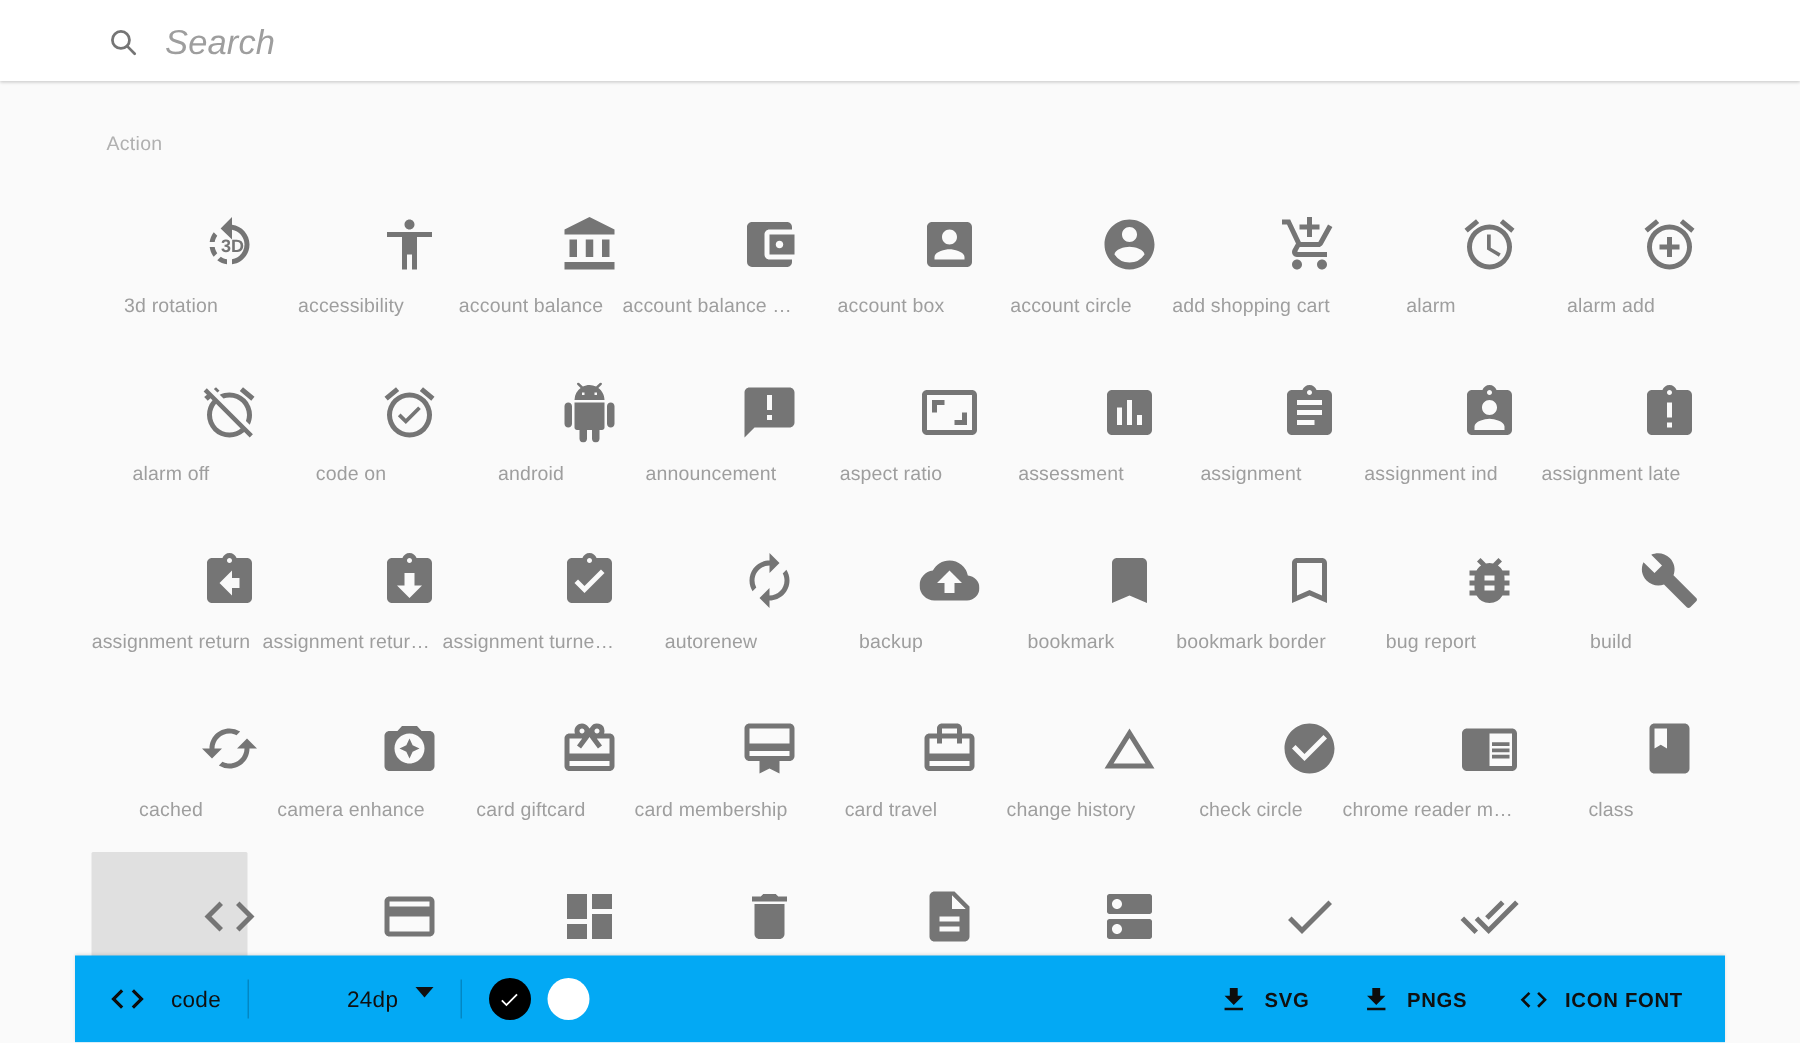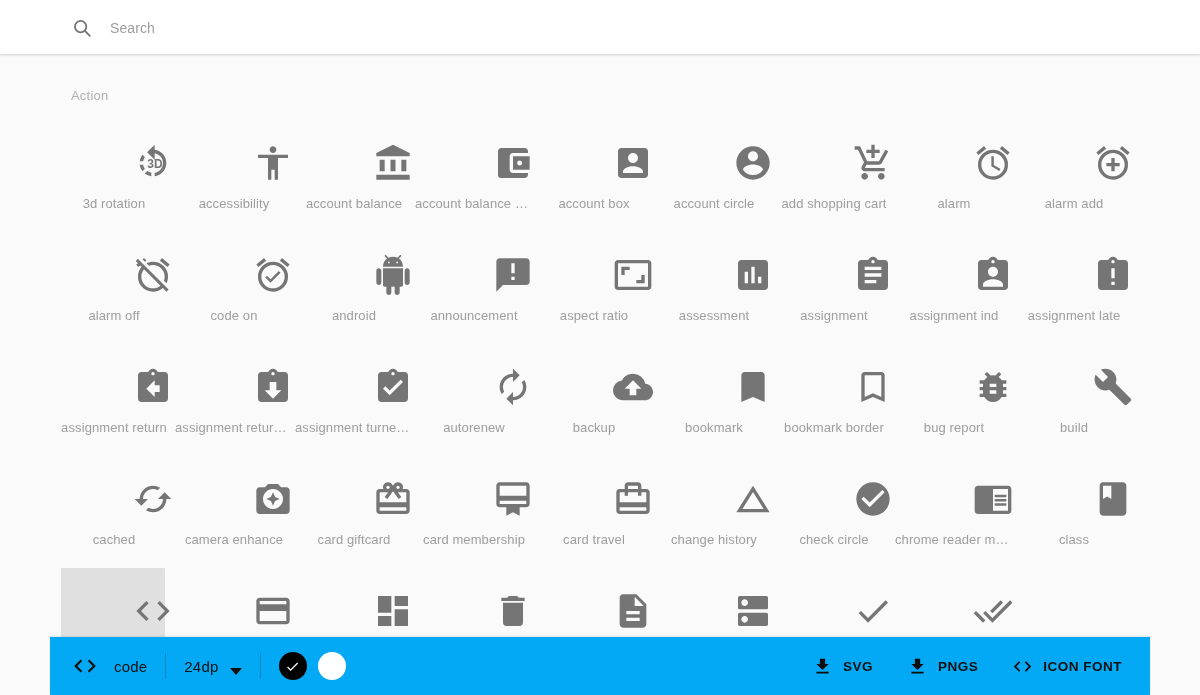--- a/index.html
+++ b/index.html
@@ -20,21 +20,21 @@
     z-index:5;
   }
   .search-icon{
     position:absolute;left:71px;top:17px;width:22px;height:22px;
     color:#757575;display:block;
   }
   .search-input{
     position:absolute;left:108px;top:11px;width:700px;height:32px;
     border:0;outline:0;background:transparent;
     font-family:"Liberation Sans","DejaVu Sans",sans-serif;
-    font-size:14px;color:#5f6368;letter-spacing:.1px;
+    font-size:23px;color:#5f6368;letter-spacing:.1px;font-style:italic;
   }
   .search-input::placeholder{color:#9e9e9e;opacity:1;}
 
   
   .content{
     position:absolute;left:0;top:67px;width:1200px;height:640px;
     background:#fafafa;overflow:hidden;
   }
   .category{
     position:absolute;left:71px;top:21px;
@@ -82,21 +82,21 @@
   .bb-right{margin-left:auto;display:flex;align-items:center;height:50px;padding-right:28px;}
   .bb-code-icon{width:26px;height:26px;color:#0d0d0d;display:block;}
   .bb-code-icon svg{display:block;width:26px;height:26px;fill:currentColor;}
   .bb-name{
     margin-left:16px;font-size:15px;color:#101010;letter-spacing:.2px;
   }
   .bb-div{
     width:1px;height:26px;background:rgba(0,0,0,.20);margin:0 18px;
   }
   .bb-size{
-    display:flex;align-items:flex-end;cursor:pointer;
+    display:flex;align-items:flex-start;cursor:pointer;margin-left:47px;
   }
   .bb-size-label{font-size:15px;color:#101010;letter-spacing:.2px;}
   .caret{
     margin-left:11px;width:0;height:0;
     border-left:6px solid transparent;border-right:6px solid transparent;
     border-top:7px solid #101010;
   }
   .swatches{display:flex;align-items:center;}
   .swatch{
     width:28px;height:28px;border-radius:50%;

